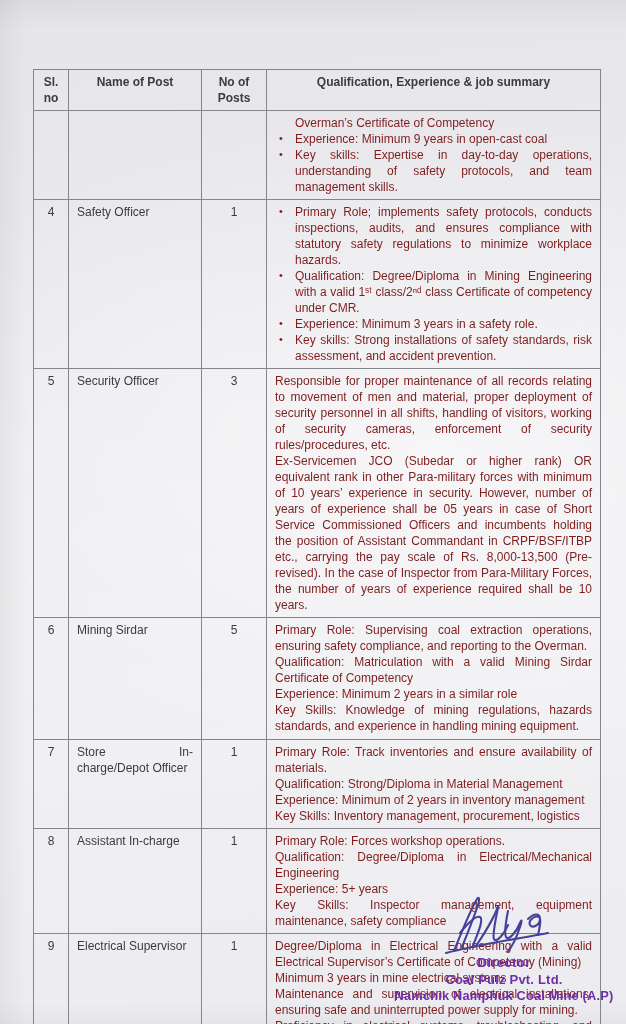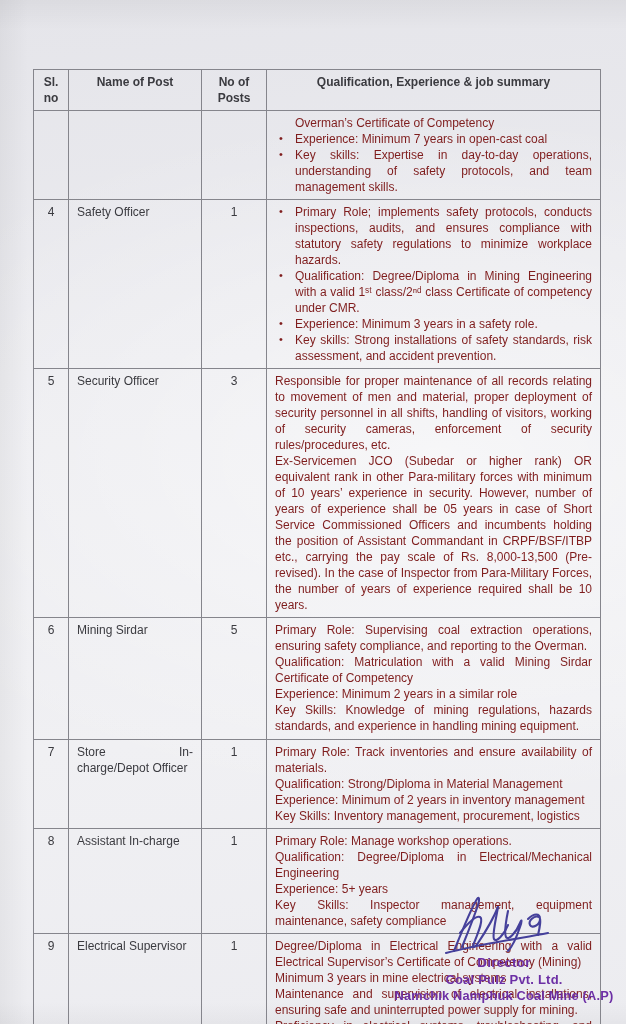--- a/index.html
+++ b/index.html
@@ -62,21 +62,21 @@
     <th>Name of Post</th>
     <th>No of Posts</th>
     <th>Qualification, Experience &amp; job summary</th>
   </tr>
   <tr style="height:75px">
     <td class="c-sl"></td>
     <td class="c-post"></td>
     <td class="c-count"></td>
     <td class="c-desc">
           <div class="para indent"><span>Overman’s Certificate of Competency</span></div>
-          <div class="para bullet"><span class="b">•</span><span>Experience: Minimum 7 years in open-cast coal</span></div>
+          <div class="para bullet"><span class="b">•</span><span>Experience: Minimum 9 years in open-cast coal</span></div>
           <div class="para bullet"><span class="b">•</span><span>Key skills: Expertise in day-to-day operations, understanding of safety protocols, and team management skills.</span></div>
         </td>
   </tr>
   <tr style="height:139px">
     <td class="c-sl">4</td>
     <td class="c-post">Safety Officer</td>
     <td class="c-count">1</td>
     <td class="c-desc">
           <div class="para bullet"><span class="b">•</span><span>Primary Role; implements safety protocols, conducts inspections, audits, and ensures compliance with statutory safety regulations to minimize workplace hazards.</span></div>
           <div class="para bullet"><span class="b">•</span><span>Qualification: Degree/Diploma in Mining Engineering with a valid 1ˢᵗ class/2ⁿᵈ class Certificate of competency under CMR.</span></div>
@@ -113,21 +113,21 @@
           <div class="para"><span>Qualification: Strong/Diploma in Material Management</span></div>
           <div class="para"><span>Experience: Minimum of 2 years in inventory management</span></div>
           <div class="para"><span>Key Skills: Inventory management, procurement, logistics</span></div>
         </td>
   </tr>
   <tr style="height:104px">
     <td class="c-sl">8</td>
     <td class="c-post">Assistant In-charge</td>
     <td class="c-count">1</td>
     <td class="c-desc">
-          <div class="para"><span>Primary Role: Manage workshop operations.</span></div>
+          <div class="para"><span>Primary Role: Forces workshop operations.</span></div>
           <div class="para"><span>Qualification: Degree/Diploma in Electrical/Mechanical Engineering</span></div>
           <div class="para"><span>Experience: 5+ years</span></div>
           <div class="para"><span>Key Skills: Inspector management, equipment maintenance, safety compliance</span></div>
         </td>
   </tr>
   <tr style="height:100px">
     <td class="c-sl">9</td>
     <td class="c-post">Electrical Supervisor</td>
     <td class="c-count">1</td>
     <td class="c-desc">

